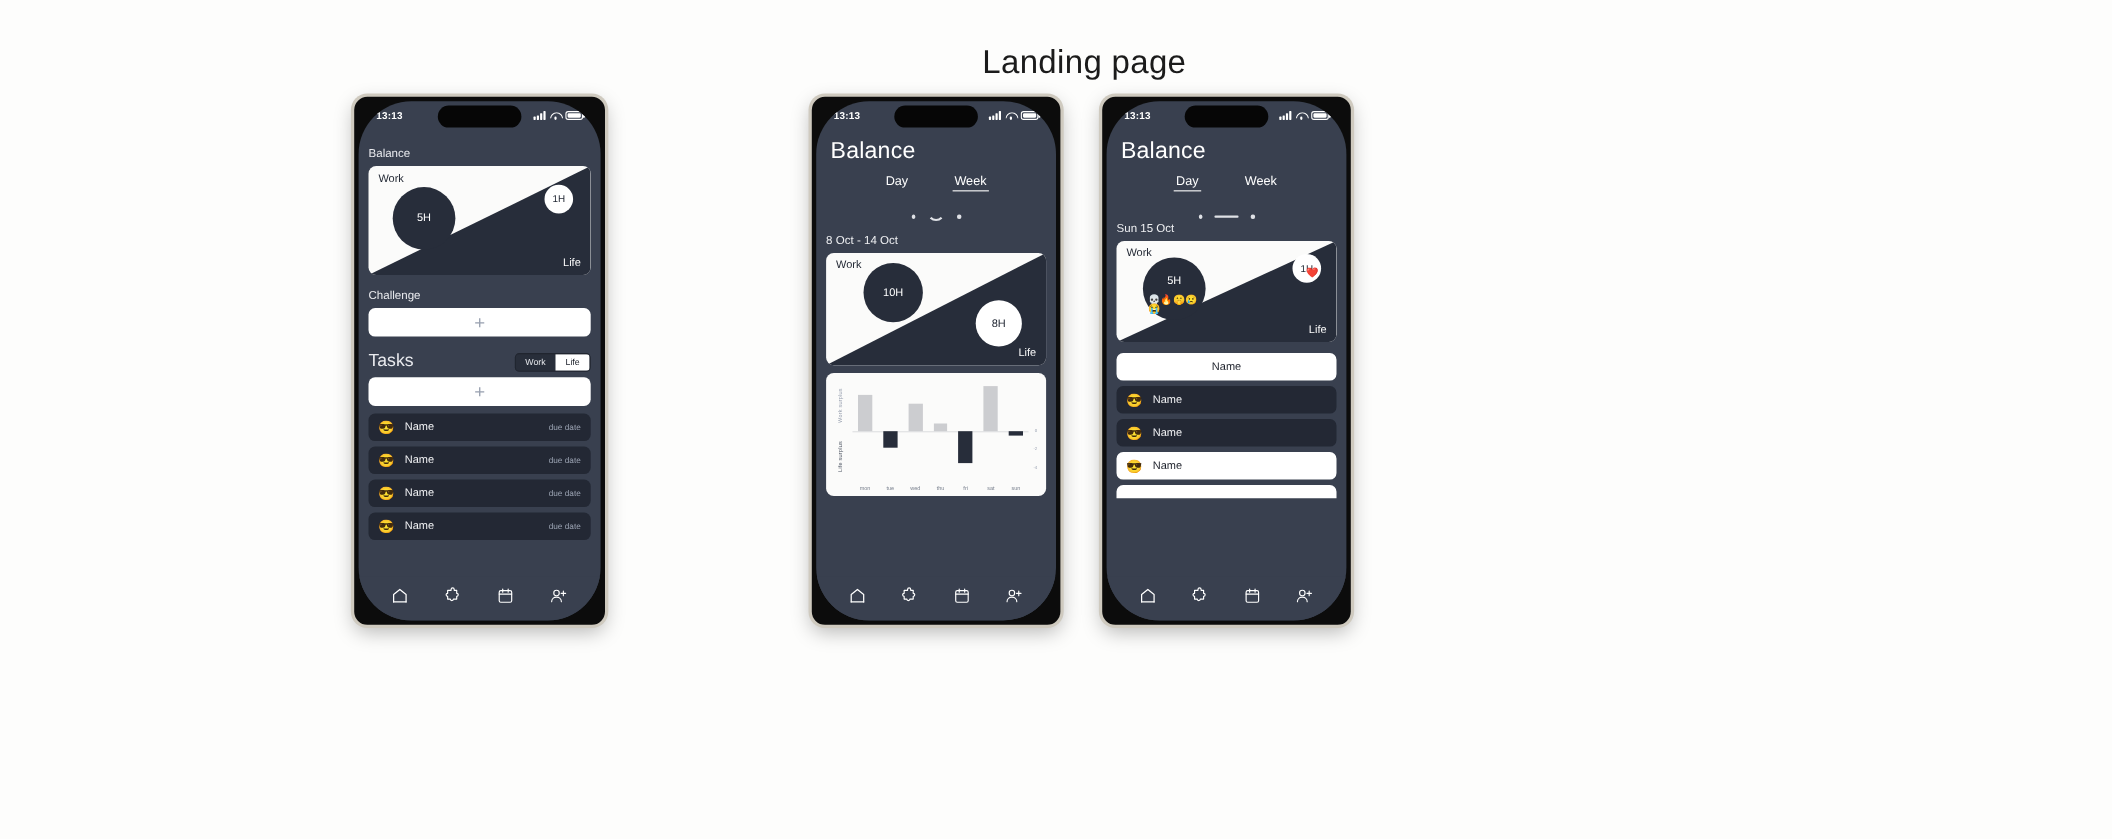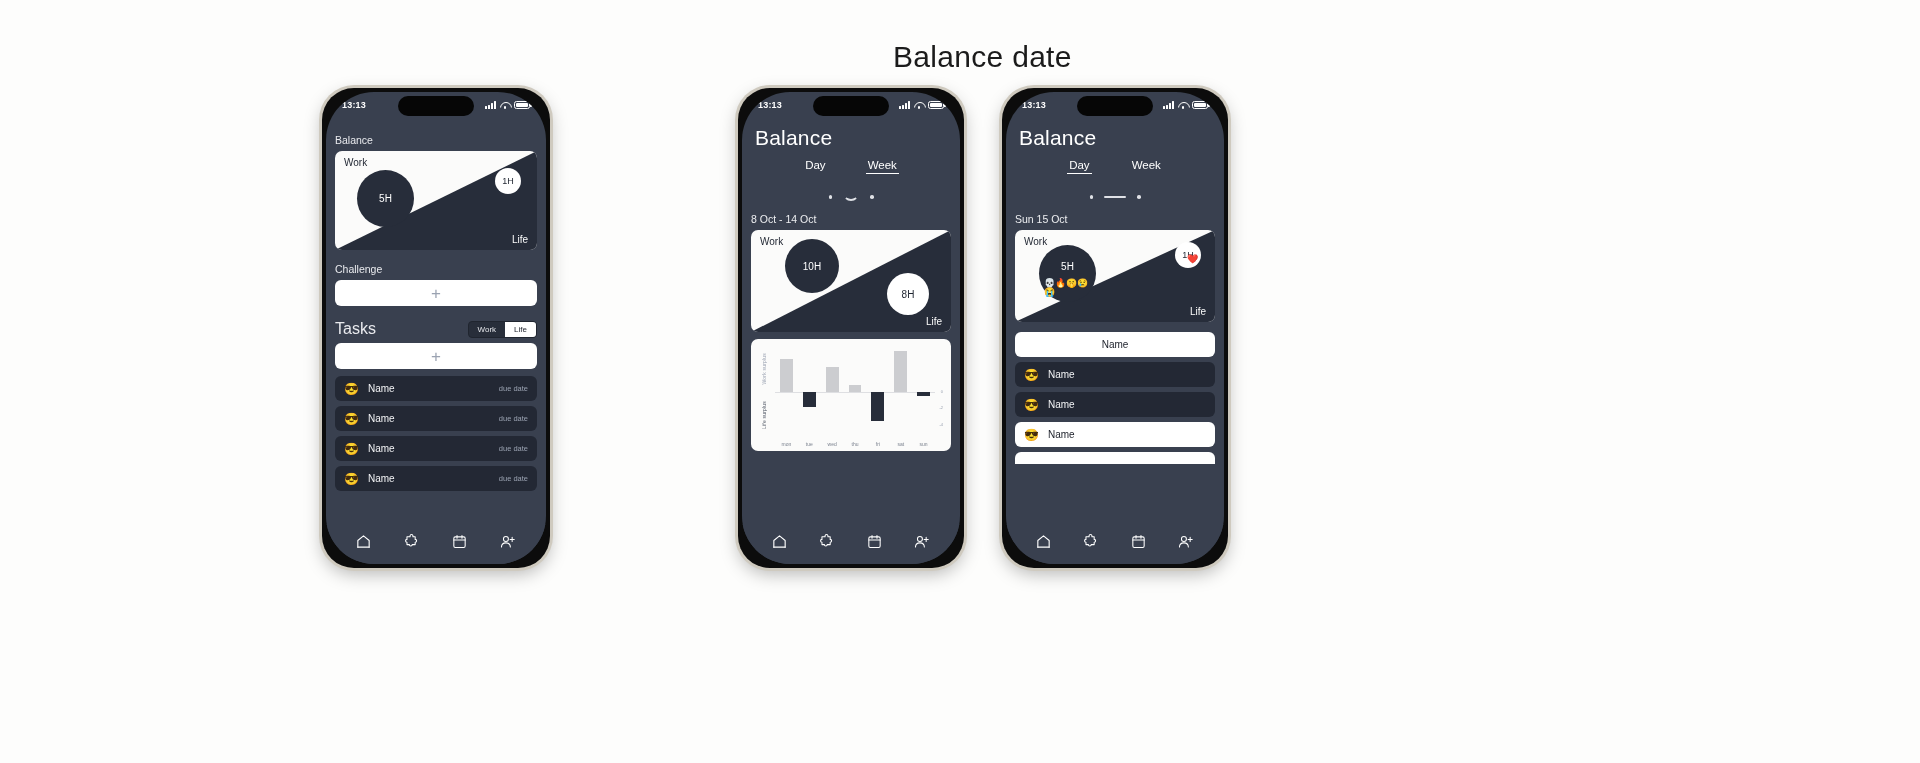--- a/index.html
+++ b/index.html
@@ -19,21 +19,21 @@
     letter-spacing:.3px;
     white-space:nowrap;
     font-family:"Liberation Sans", sans-serif;
   }
   #title-landing { left:346px; top:40px; }
   #title-balance { left:893px; top:40px; }
 
   
   .phone {
     position:absolute;
-    border-radius:32px;
+    border-radius:12px;
     background:#0c0c0c;
     padding:4px;
     box-shadow:0 0 0 3px #cfcabf, 0 6px 18px rgba(0,0,0,.28);
   }
   .phone .screen {
     width:100%; height:100%;
     border-radius:48px;
     background:#39404f;
     overflow:hidden;
     position:relative;
@@ -276,21 +276,21 @@
   .heart-badge {
     position:absolute; z-index:7;
     font-size:9px; line-height:1;
   }
 </style>
 </head>
 <body>
 
 <div class="stage">
 
-  <div class="section-title" id="title-balance">Balance date</div>
+  <div class="section-title" id="title-balance">Landing page</div>
 
   <div class="phone" id="phone-1">
     <div class="screen">
 
       <div class="status-bar">
         <div class="status-time">13:13</div>
         <div class="notch"></div>
         <div class="status-right">
           <span class="bars">
               <i></i>
@@ -537,21 +537,21 @@
           <div class="tab active">Day</div>
           <div class="tab">Week</div>
         </div>
 
         <div class="dots">
           <span class="dot"></span>
           <span class="dash"></span>
           <span class="dot"></span>
         </div>
 
-        <div class="date-label" style="margin-top:14px;">Sun 15 Oct</div>
+        <div class="date-label" style="margin-top:3px;">Sun 15 Oct</div>
 
         <div class="balance-card" style="height:92px;">
           <div class="diag"></div>
           <div class="card-work-label">Work</div>
           <div class="card-life-label">Life</div>
           <div class="bubble dark" style="left:24px; top:15px; width:57px; height:57px;">
             <span style="position:absolute; top:16px; left:0; right:0; text-align:center;">5H</span>
             <span class="emoji-cluster" style="left:5px; bottom:5px;">💀🔥🤫😢😭</span>
           </div>
           <div class="bubble light" style="right:14px; top:12px; width:26px; height:26px; font-size:9px;">

